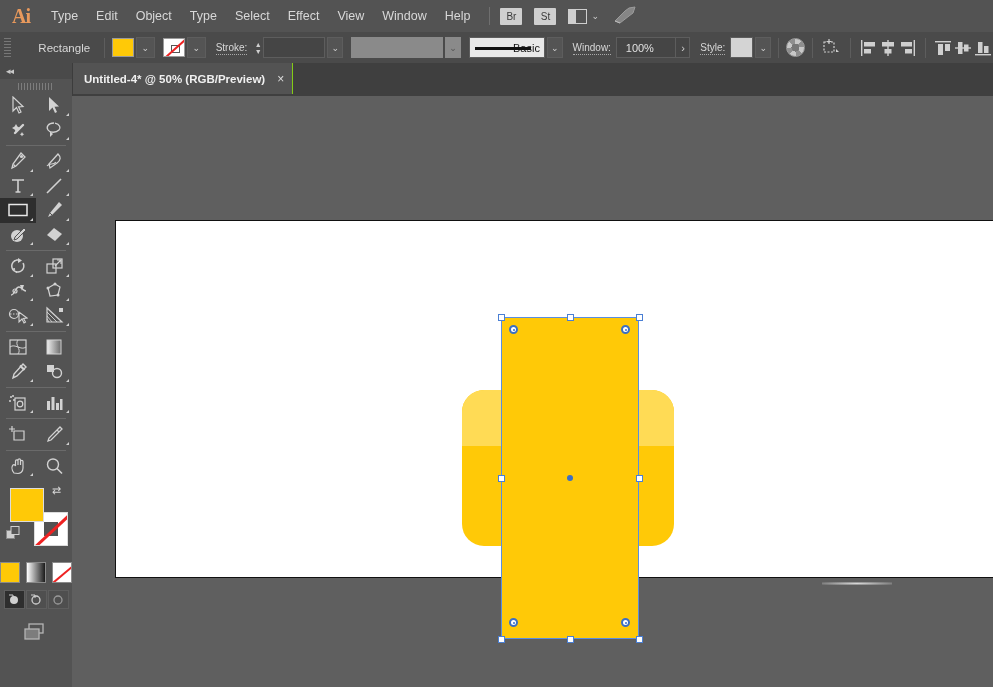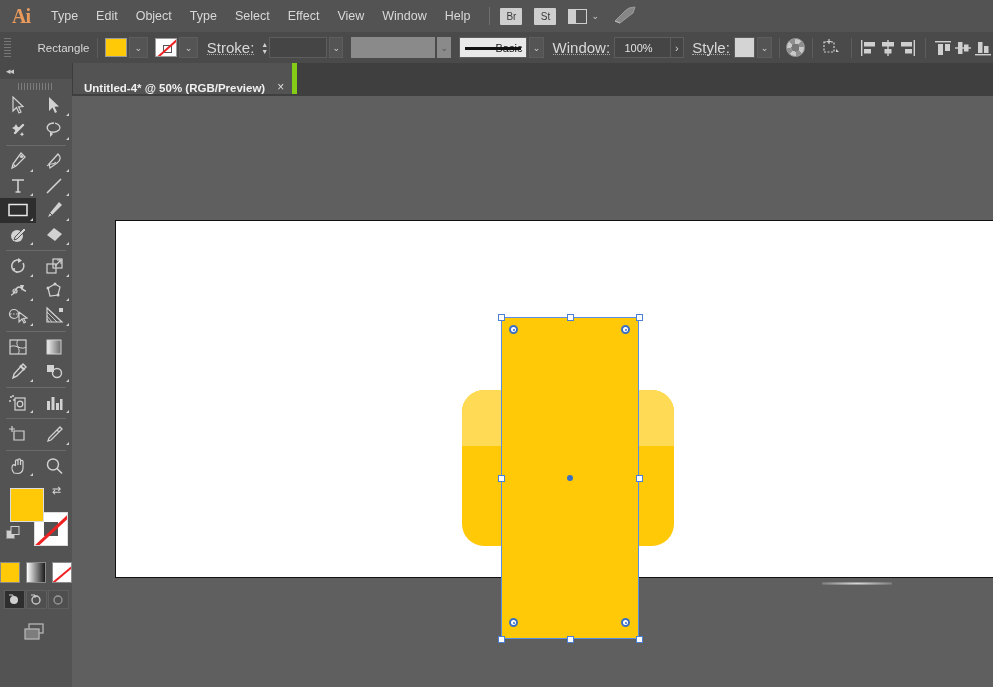--- a/index.html
+++ b/index.html
@@ -63,21 +63,21 @@
     background:#e22;transform:rotate(-42deg);
   }
   .swatch.none .inner{
     position:absolute;left:7px;top:6px;width:7px;height:6px;border:1px solid #555;
   }
   .dd{
     width:19px;height:21px;background:#545454;border:1px solid #5d5d5d;
     display:flex;align-items:center;justify-content:center;font-size:9px;color:#cfcfcf;
     margin-left:2px;box-sizing:border-box;
   }
-  .lbl{font-size:15px;color:#d8d8d8;border-bottom:1px dotted #aaa;line-height:13px;}
+  .lbl{font-size:10px;color:#d8d8d8;border-bottom:1px dotted #aaa;line-height:13px;}
   .stepper{
     width:12px;height:21px;display:flex;flex-direction:column;
     align-items:center;justify-content:center;color:#cfcfcf;font-size:7px;line-height:7px;margin-left:6px;
   }
   .field{
     height:21px;background:#454545;border:1px solid #5d5d5d;box-sizing:border-box;
     display:flex;align-items:center;padding:0 9px;font-size:11px;color:#e0e0e0;
   }
   .field.wide{width:72px;}
   .field.gray{width:108px;background:#8a8a8a;border-color:#8a8a8a;}
@@ -105,22 +105,22 @@
   .icobtn{
     width:22px;height:22px;display:flex;align-items:center;justify-content:center;cursor:default;
   }
 
   
   .tabbar{
     position:absolute;left:0;top:63px;width:993px;height:33px;background:#3f3f3f;
   }
   .doctab{
     position:absolute;left:72px;top:0;height:31px;background:#535353;
-    display:flex;align-items:flex-end;padding:0 8px 0 12px;gap:12px;
-    border-right:5px solid #84cc16;
+    display:flex;align-items:center;padding:0 8px 0 12px;gap:12px;
+    border-right:1px solid #84cc16;
   }
   .doctab .title{font-size:11.5px;color:#f0f0f0;font-weight:bold;}
   .doctab .x{font-size:12px;color:#ddd;cursor:default;}
 
   
   .toolrail{
     position:absolute;left:0;top:63px;width:72px;height:624px;background:#535353;
     border-right:1px solid #3c3c3c;
   }
   .rail-collapse{height:16px;display:flex;align-items:center;padding-left:6px;

